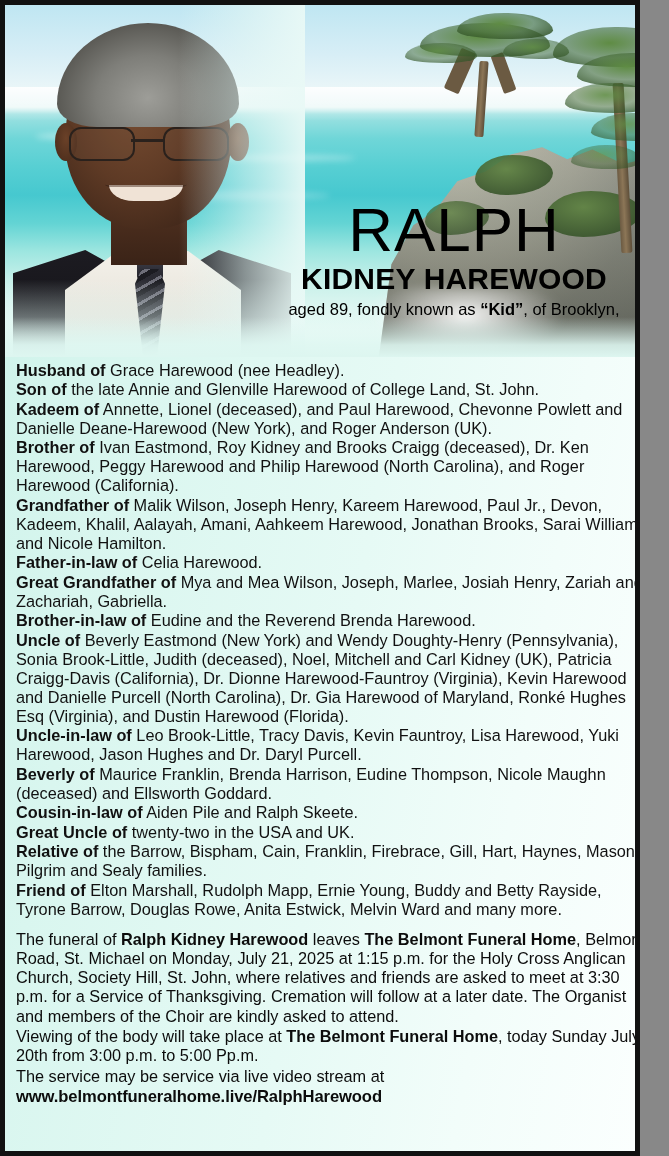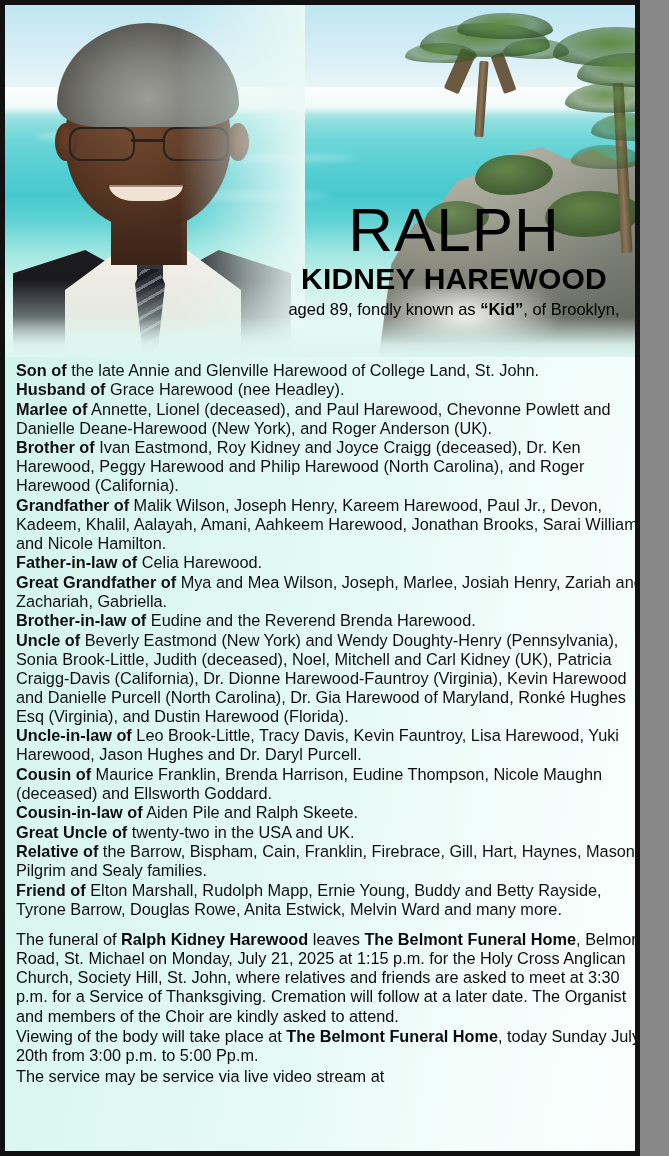--- a/index.html
+++ b/index.html
@@ -342,42 +342,43 @@
       <div class="name-rest">KIDNEY HAREWOOD</div>
       <div class="sub">
         <span>aged 89, fondly known as </span><b>“Kid”</b><span>, of Brooklyn,</span><br>
       </div>
     </div>
   </div>
 
   <div class="body">
 
     <div id="relations-list">
+        <p class="rel"><b class="lbl">Husband of</b><span> Grace Harewood (nee Headley).</span></p>
         <p class="rel"><b class="lbl">Son of</b><span> the late Annie and Glenville Harewood of College Land, St. John.</span></p>
-        <p class="rel"><b class="lbl">Husband of</b><span> Grace Harewood (nee Headley).</span></p>
-        <p class="rel"><b class="lbl">Marlee of</b><span> Annette, Lionel (deceased), and Paul Harewood, Chevonne Powlett and Danielle Deane-Harewood (New York), and Roger Anderson (UK).</span></p>
-        <p class="rel"><b class="lbl">Brother of</b><span> Ivan Eastmond, Roy Kidney and Joyce Craigg (deceased), Dr. Ken Harewood, Peggy Harewood and Philip Harewood (North Carolina), and Roger Harewood (California).</span></p>
+        <p class="rel"><b class="lbl">Kadeem of</b><span> Annette, Lionel (deceased), and Paul Harewood, Chevonne Powlett and Danielle Deane-Harewood (New York), and Roger Anderson (UK).</span></p>
+        <p class="rel"><b class="lbl">Brother of</b><span> Ivan Eastmond, Roy Kidney and Brooks Craigg (deceased), Dr. Ken Harewood, Peggy Harewood and Philip Harewood (North Carolina), and Roger Harewood (California).</span></p>
         <p class="rel"><b class="lbl">Grandfather of</b><span> Malik Wilson, Joseph Henry, Kareem Harewood, Paul Jr., Devon, Kadeem, Khalil, Aalayah, Amani, Aahkeem Harewood, Jonathan Brooks, Sarai Williams and Nicole Hamilton.</span></p>
         <p class="rel"><b class="lbl">Father-in-law of</b><span> Celia Harewood.</span></p>
         <p class="rel"><b class="lbl">Great Grandfather of</b><span> Mya and Mea Wilson, Joseph, Marlee, Josiah Henry, Zariah and Zachariah, Gabriella.</span></p>
         <p class="rel"><b class="lbl">Brother-in-law of</b><span> Eudine and the Reverend Brenda Harewood.</span></p>
         <p class="rel"><b class="lbl">Uncle of</b><span> Beverly Eastmond (New York) and Wendy Doughty-Henry (Pennsylvania), Sonia Brook-Little, Judith (deceased), Noel, Mitchell and Carl Kidney (UK), Patricia Craigg-Davis (California), Dr. Dionne Harewood-Fauntroy (Virginia), Kevin Harewood and Danielle Purcell (North Carolina), Dr. Gia Harewood of Maryland, Ronké Hughes Esq (Virginia), and Dustin Harewood (Florida).</span></p>
         <p class="rel"><b class="lbl">Uncle-in-law of</b><span> Leo Brook-Little, Tracy Davis, Kevin Fauntroy, Lisa Harewood, Yuki Harewood, Jason Hughes and Dr. Daryl Purcell.</span></p>
-        <p class="rel"><b class="lbl">Cousin of</b><span> Maurice Franklin, Brenda Harrison, Eudine Thompson, Nicole Maughn (deceased) and Ellsworth Goddard.</span></p>
+        <p class="rel"><b class="lbl">Beverly of</b><span> Maurice Franklin, Brenda Harrison, Eudine Thompson, Nicole Maughn (deceased) and Ellsworth Goddard.</span></p>
         <p class="rel"><b class="lbl">Cousin-in-law of</b><span> Aiden Pile and Ralph Skeete.</span></p>
         <p class="rel"><b class="lbl">Great Uncle of</b><span> twenty-two in the USA and UK.</span></p>
         <p class="rel"><b class="lbl">Relative of</b><span> the Barrow, Bispham, Cain, Franklin, Firebrace, Gill, Hart, Haynes, Mason, Pilgrim and Sealy families.</span></p>
         <p class="rel"><b class="lbl">Friend of</b><span> Elton Marshall, Rudolph Mapp, Ernie Young, Buddy and Betty Rayside, Tyrone Barrow, Douglas Rowe, Anita Estwick, Melvin Ward and many more.</span></p>
       </div>
 
     <div class="funeral">
       <p>
         <span>The funeral of </span><b>Ralph Kidney Harewood</b><span> leaves </span><b>The Belmont Funeral Home</b><span>, Belmont Road, St. Michael on Monday, July 21, 2025 at 1:15 p.m. for the Holy Cross Anglican Church, Society Hill, St. John, where relatives and friends are asked to meet at 3:30 p.m. for a Service of Thanksgiving. Cremation will follow at a later date. The Organist and members of the Choir are kindly asked to attend.</span>
       </p>
       <p>
         <span>Viewing of the body will take place at </span><b>The Belmont Funeral Home</b><span>, today Sunday July 20th from 3:00 p.m. to 5:00 Pp.m.</span>
       </p>
       <p>
         <span>The service may be service via live video stream at</span>
       </p>
+      <p class="stream-url">www.belmontfuneralhome.live/RalphHarewood</p>
     </div>
   </div>
 </div>
 
 </body></html>

